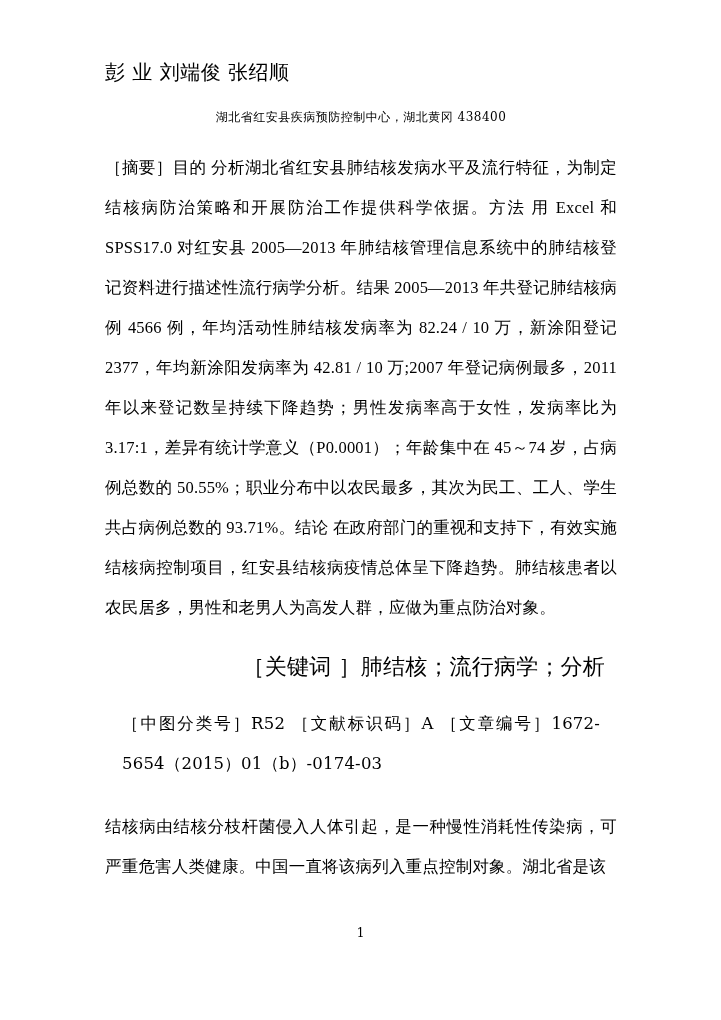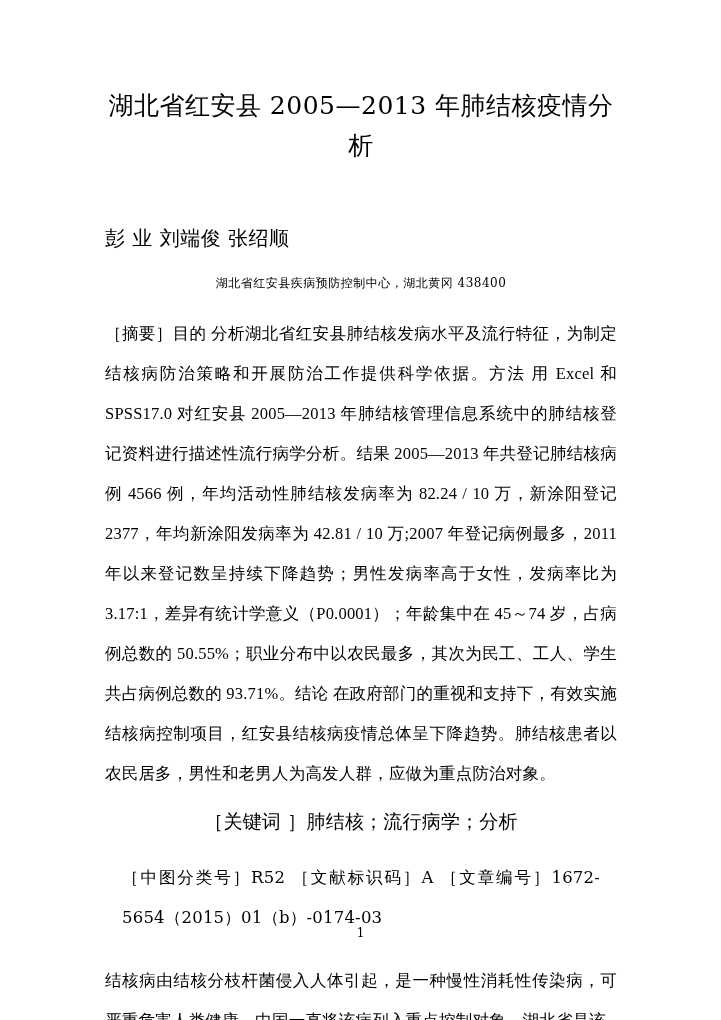--- a/index.html
+++ b/index.html
@@ -69,25 +69,25 @@
     font-size: 16.5px;
     line-height: 40px;
     text-align: justify;
     text-align-last: left;
     text-justify: inter-ideograph;
     letter-spacing: 0.2px;
     font-family: Liberation Serif, serif;
   }
 
   .keywords {
-    margin: 0;
+    margin: 12px;
     padding-top: 7px;
-    font-size: 19px;
+    font-size: 22px;
     line-height: 40px;
-    text-align: center;
+    text-align: right;
     letter-spacing: 0.2px;
   }
 
   .clc {
     margin: 17px;
     font-size: 16.5px;
     line-height: 40px;
     text-align: justify;
     text-align-last: left;
     text-justify: inter-ideograph;
@@ -118,21 +118,20 @@
     font-family: "DejaVu Serif", "Liberation Serif", serif;
   }
 </style>
 </head>
 <body>
 
 <div class="page">
 
   <div class="content">
 
-    <h1 class="doc-title">湖北省红安县 2005—2013 年肺结核疫情分析</h1>
 
     <p class="authors">彭 业 刘端俊 张绍顺</p>
 
     <p class="affiliation">湖北省红安县疾病预防控制中心，湖北黄冈 438400</p>
 
     <p class="abstract">［摘要］目的 分析湖北省红安县肺结核发病水平及流行特征，为制定结核病防治策略和开展防治工作提供科学依据。方法 用 Excel 和 SPSS17.0 对红安县 2005—2013 年肺结核管理信息系统中的肺结核登记资料进行描述性流行病学分析。结果 2005—2013 年共登记肺结核病例 4566 例，年均活动性肺结核发病率为 82.24 / 10 万，新涂阳登记 2377，年均新涂阳发病率为 42.81 / 10 万;2007 年登记病例最多，2011 年以来登记数呈持续下降趋势；男性发病率高于女性，发病率比为 3.17:1，差异有统计学意义（P0.0001）；年龄集中在 45～74 岁，占病例总数的 50.55%；职业分布中以农民最多，其次为民工、工人、学生共占病例总数的 93.71%。结论 在政府部门的重视和支持下，有效实施结核病控制项目，红安县结核病疫情总体呈下降趋势。肺结核患者以农民居多，男性和老男人为高发人群，应做为重点防治对象。</p>
 
     <p class="keywords">［关键词  ］肺结核；流行病学；分析</p>
 
     <p class="clc">［中图分类号］R52  ［文献标识码］A  ［文章编号］1672-5654（2015）01（b）-0174-03</p>

